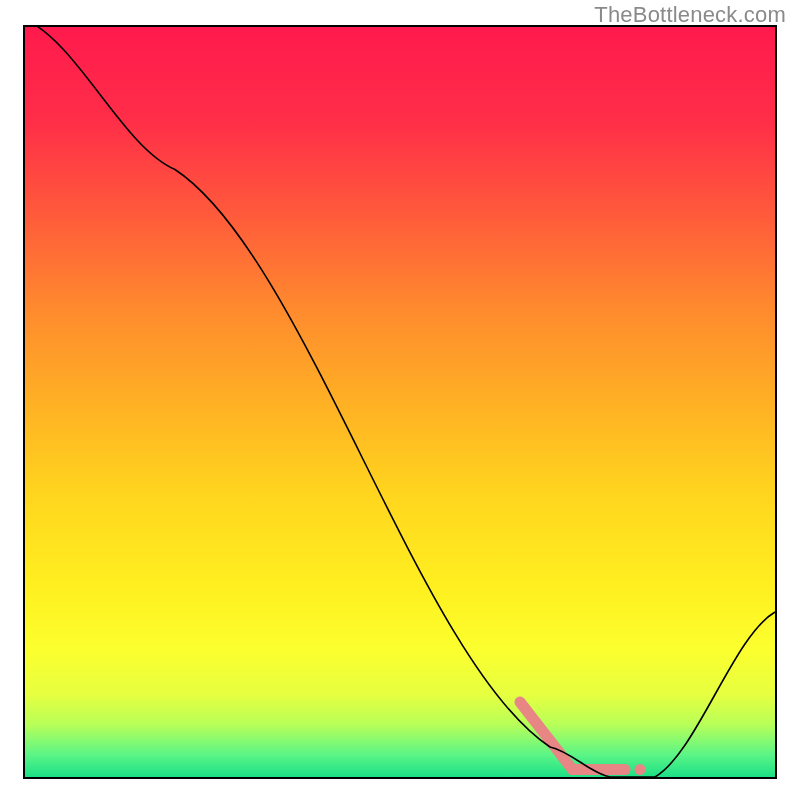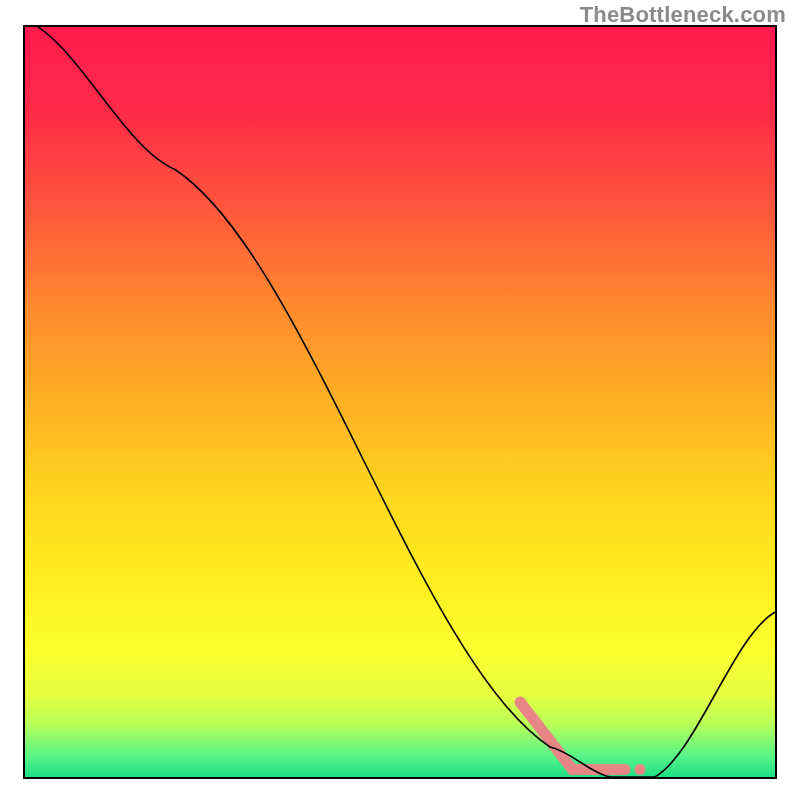--- a/index.html
+++ b/index.html
@@ -13,21 +13,21 @@
   .outer {
     position: relative;
     width: 800px;
     height: 800px;
   }
   .attribution {
     position: absolute;
     top: 2px;
     right: 14px;
     font-size: 22px;
-    font-weight: 700;
+    font-weight: 400;
     color: #8a8a8a;
     letter-spacing: 0.2px;
   }
   .plot-frame {
     position: absolute;
     left: 23px;
     top: 25px;
     width: 754px;
     height: 754px;
     background: #ffffff;

